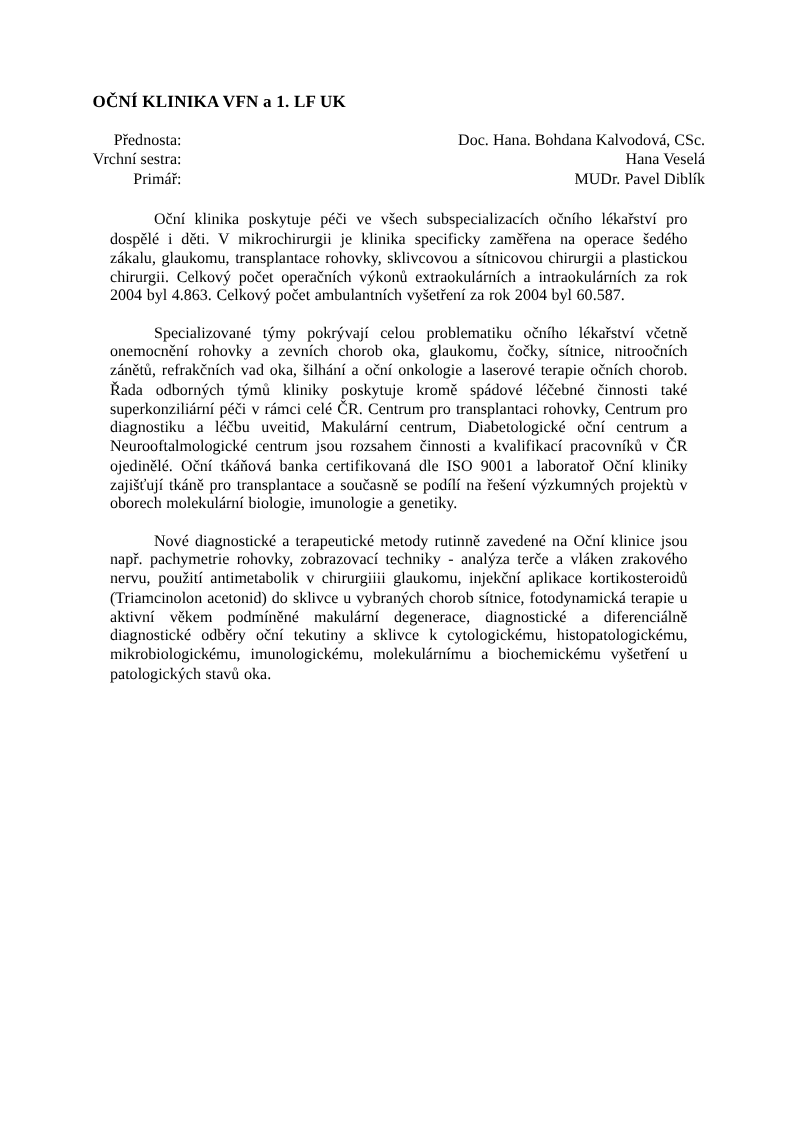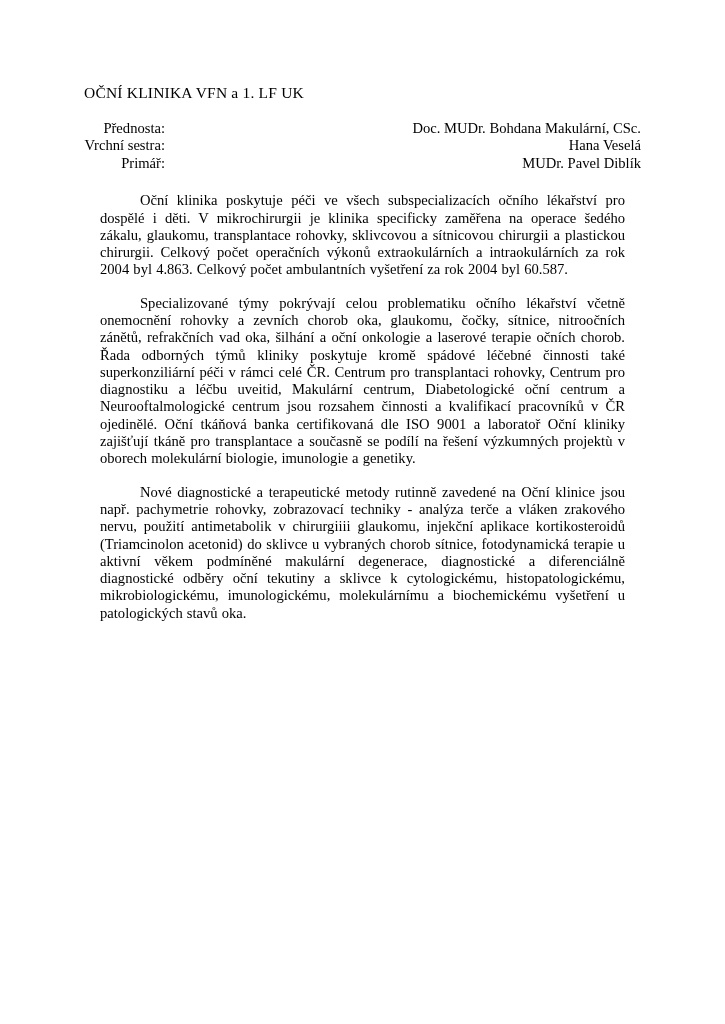--- a/index.html
+++ b/index.html
@@ -18,21 +18,21 @@
     box-sizing: border-box;
   }
   .content {
     position: absolute;
     left: 84px;
     top: 84px;
     width: 557px;
   }
   .doc-title {
     font-size: 15.5px;
-    font-weight: normal;
+    font-weight: bold;
     line-height: 18px;
     margin: 0 0 18px 0;
     letter-spacing: 0.2px;
   }
   .info-block {
     margin: 0 0 20px 0;
   }
   .info-row {
     display: flex;
     font-size: 14.6px;
@@ -60,21 +60,21 @@
 <body>
 
 <div class="page">
   <div class="content">
 
     <h1 class="doc-title">OČNÍ KLINIKA VFN a 1. LF UK</h1>
 
     <div class="info-block">
       <div class="info-row">
         <span class="info-label">Přednosta:</span>
-        <span class="info-value">Doc. MUDr. Bohdana Makulární, CSc.</span>
+        <span class="info-value">Doc. Hana. Bohdana Kalvodová, CSc.</span>
       </div>
       <div class="info-row">
         <span class="info-label">Vrchní sestra:</span>
         <span class="info-value">Hana Veselá</span>
       </div>
       <div class="info-row">
         <span class="info-label">Primář:</span>
         <span class="info-value">MUDr. Pavel Diblík</span>
       </div>
     </div>

